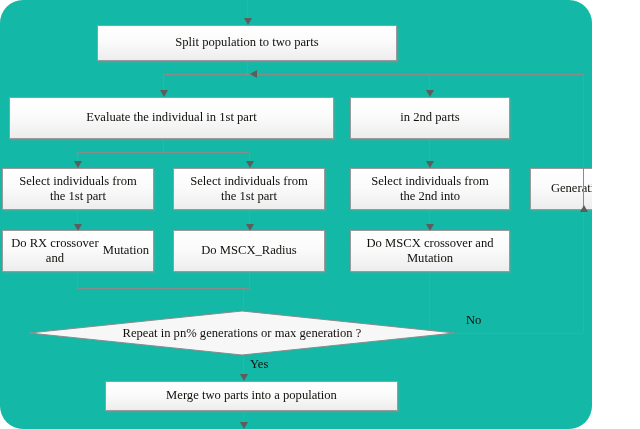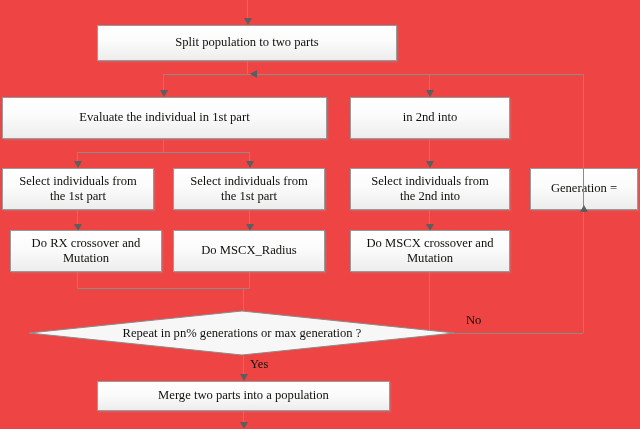--- a/index.html
+++ b/index.html
@@ -1,21 +1,22 @@
 <!DOCTYPE html>
 <html><head>
 <meta charset="utf-8">
 <style>
   html,body{margin:0;padding:0;background:#ffffff;}
   #stage{
     position:relative;
-    width:640px;height:429px;
-    background:#ef4444;
+    width:592px;height:429px;
+    background:#14b8a6;
     font-family:"Liberation Serif","DejaVu Serif",serif;
     overflow:hidden;
+    border-radius:23px;
   }
   
   .box{
     position:absolute;
     box-sizing:border-box;
     border:1px solid #9a9a9a;
     background:linear-gradient(180deg,#ffffff 0%,#fbfbfb 45%,#ededed 100%);
     box-shadow:1.5px 1.5px 0 rgba(150,150,150,.30);
     display:flex;align-items:center;justify-content:center;
     text-align:center;
@@ -63,26 +64,26 @@
 
   <div class="ln lnh" style="left:163px;top:74px;width:420px;"></div>
   <div class="arw arw-l" style="left:250px;top:70px;"></div>
 
   <div class="ln lnv" style="left:163px;top:74px;height:18px;"></div>
   <div class="arw arw-d" style="left:160px;top:90px;"></div>
 
   <div class="ln lnv" style="left:429px;top:74px;height:18px;"></div>
   <div class="arw arw-d" style="left:426px;top:90px;"></div>
 
-  <div class="box" style="left:2px;top:97px;width:325px;height:42px;">
+  <div class="box" style="left:9px;top:97px;width:325px;height:42px;">
     <span>Evaluate the individual in 1st part</span>
   </div>
 
   <div class="box" style="left:350px;top:97px;width:160px;height:42px;flex-direction:column;">
-    <span>in 2nd into</span>
+    <span>in 2nd parts</span>
   </div>
 
   <div class="ln lnv" style="left:163px;top:139px;height:13px;"></div>
   <div class="ln lnh" style="left:77px;top:152px;width:173px;"></div>
   <div class="ln lnv" style="left:77px;top:152px;height:11px;"></div>
   <div class="arw arw-d" style="left:74px;top:161px;"></div>
   <div class="ln lnv" style="left:249px;top:152px;height:11px;"></div>
   <div class="arw arw-d" style="left:246px;top:161px;"></div>
 
   <div class="ln lnv" style="left:429px;top:139px;height:24px;"></div>
@@ -109,21 +110,21 @@
 
   <div class="ln lnv" style="left:77px;top:210px;height:16px;"></div>
   <div class="arw arw-d" style="left:74px;top:224px;"></div>
 
   <div class="ln lnv" style="left:249px;top:210px;height:16px;"></div>
   <div class="arw arw-d" style="left:246px;top:224px;"></div>
 
   <div class="ln lnv" style="left:429px;top:210px;height:16px;"></div>
   <div class="arw arw-d" style="left:426px;top:224px;"></div>
 
-  <div class="box" style="left:10px;top:230px;width:152px;height:42px;flex-direction:column;">
+  <div class="box" style="left:2px;top:230px;width:152px;height:42px;flex-direction:row;">
     <span>Do RX crossover and</span>
     <span>Mutation</span>
   </div>
 
   <div class="box" style="left:173px;top:230px;width:152px;height:42px;flex-direction:row;">
     <span>Do MSCX_Radius</span>
   </div>
 
   <div class="box" style="left:350px;top:230px;width:160px;height:42px;flex-direction:column;">
     <span>Do MSCX crossover and</span>
@@ -151,20 +152,20 @@
 
   <div class="ln lnh" style="left:455px;top:333px;width:128px;"></div>
   <div class="ln lnv" style="left:583px;top:74px;height:259px;"></div>
   <div class="arw arw-u" style="left:580px;top:205px;"></div>
   <div class="edge-label" style="left:466px;top:313px;">No</div>
 
   <div class="ln lnv" style="left:243px;top:356px;height:22px;"></div>
   <div class="arw arw-d" style="left:240px;top:374px;"></div>
   <div class="edge-label" style="left:250px;top:357px;">Yes</div>
 
-  <div class="box" style="left:97px;top:381px;width:293px;height:30px;">
+  <div class="box" style="left:105px;top:381px;width:293px;height:30px;">
     <span>Merge two parts into a population</span>
   </div>
 
   <div class="ln lnv" style="left:243px;top:411px;height:18px;"></div>
   <div class="arw arw-d" style="left:240px;top:422px;"></div>
 
 </div>
 
 </body></html>

